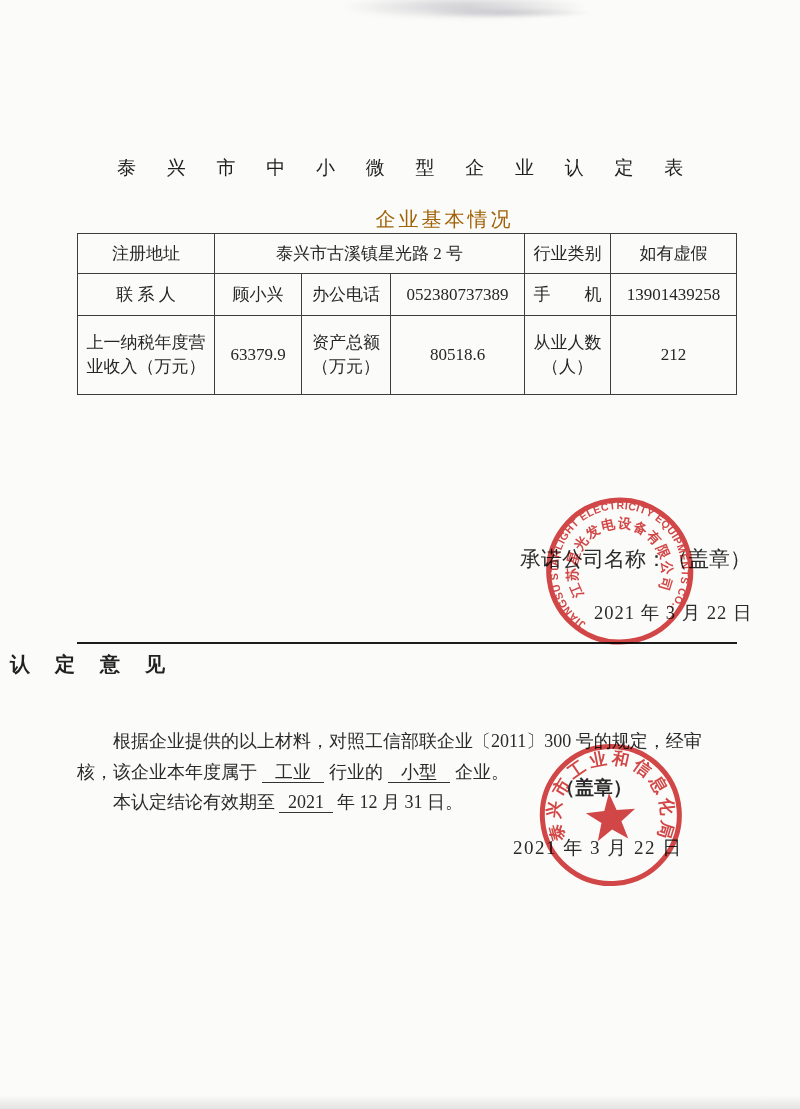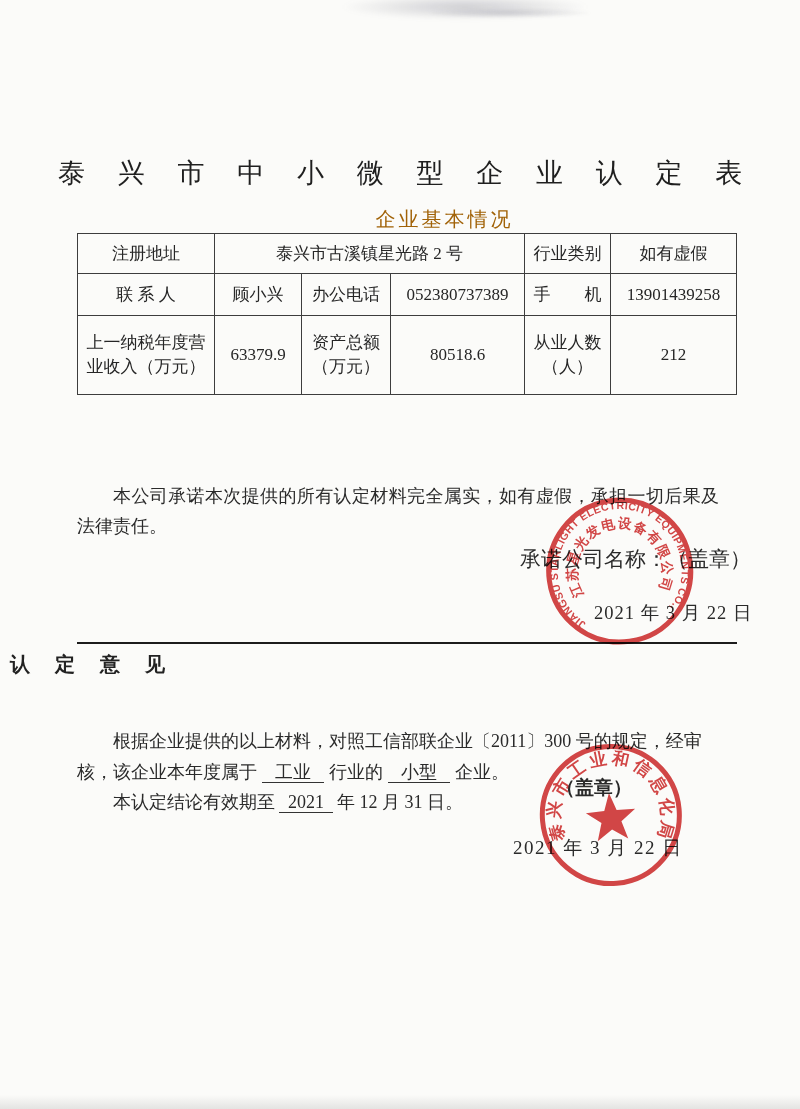--- a/index.html
+++ b/index.html
@@ -20,21 +20,21 @@
     position:absolute;left:430px;top:8px;width:160px;height:10px;
     background:radial-gradient(ellipse at center,rgba(90,90,110,.20),rgba(90,90,110,0) 75%);
     filter:blur(1px);
   }
   .page-bottom-shade{
     position:absolute;left:0;bottom:0;width:100%;height:14px;
     background:linear-gradient(to bottom,rgba(0,0,0,0),rgba(120,120,120,.18));
   }
   .doc-title{
     position:absolute;top:155px;left:0;width:100%;
-    text-align:center;font-size:27px;letter-spacing:13px;text-indent:13px;
+    text-align:center;font-size:19px;letter-spacing:13px;text-indent:13px;
     color:#1f1f1f;white-space:nowrap;
   }
   .section-heading{
     position:absolute;top:206px;left:0;width:100%;
     text-align:center;font-size:20px;letter-spacing:3px;text-indent:3px;color:#a16207;margin-left:43px;
   }
   table.info{
     position:absolute;left:77px;top:233px;width:659px;
     border-collapse:collapse;table-layout:fixed;
     font-size:17px;color:#262626;
@@ -143,21 +143,20 @@
       <td class="left-label">上一纳税年度营业收入（万元）</td>
       <td>63379.9</td>
       <td>资产总额（万元）</td>
       <td>80518.6</td>
       <td>从业人数（人）</td>
       <td>212</td>
     </tr>
   </tbody>
     </table>
 
-  <div class="body-par">本公司承诺本次提供的所有认定材料完全属实，如有虚假，承担一切后果及法律责任。</div>
   <div class="sig-line">承诺公司名称：（盖章）</div>
   <div class="date1">2021 年 3 月 22 日</div>
 
   <div class="divider"></div>
 
   <div class="opinion-heading">认 定 意 见</div>
   <div class="opinion-par">
     <div class="indent">根据企业提供的以上材料，对照工信部联企业〔2011〕300 号的规定，经审</div>
     <div><span>核，该企业本年度属于</span><span class="fill">工业</span><span>行业的</span><span class="fill">小型</span><span>企业。</span></div>
     <div class="indent"><span>本认定结论有效期至</span><span class="fill-year">2021</span><span>年 12 月 31 日。</span></div>

